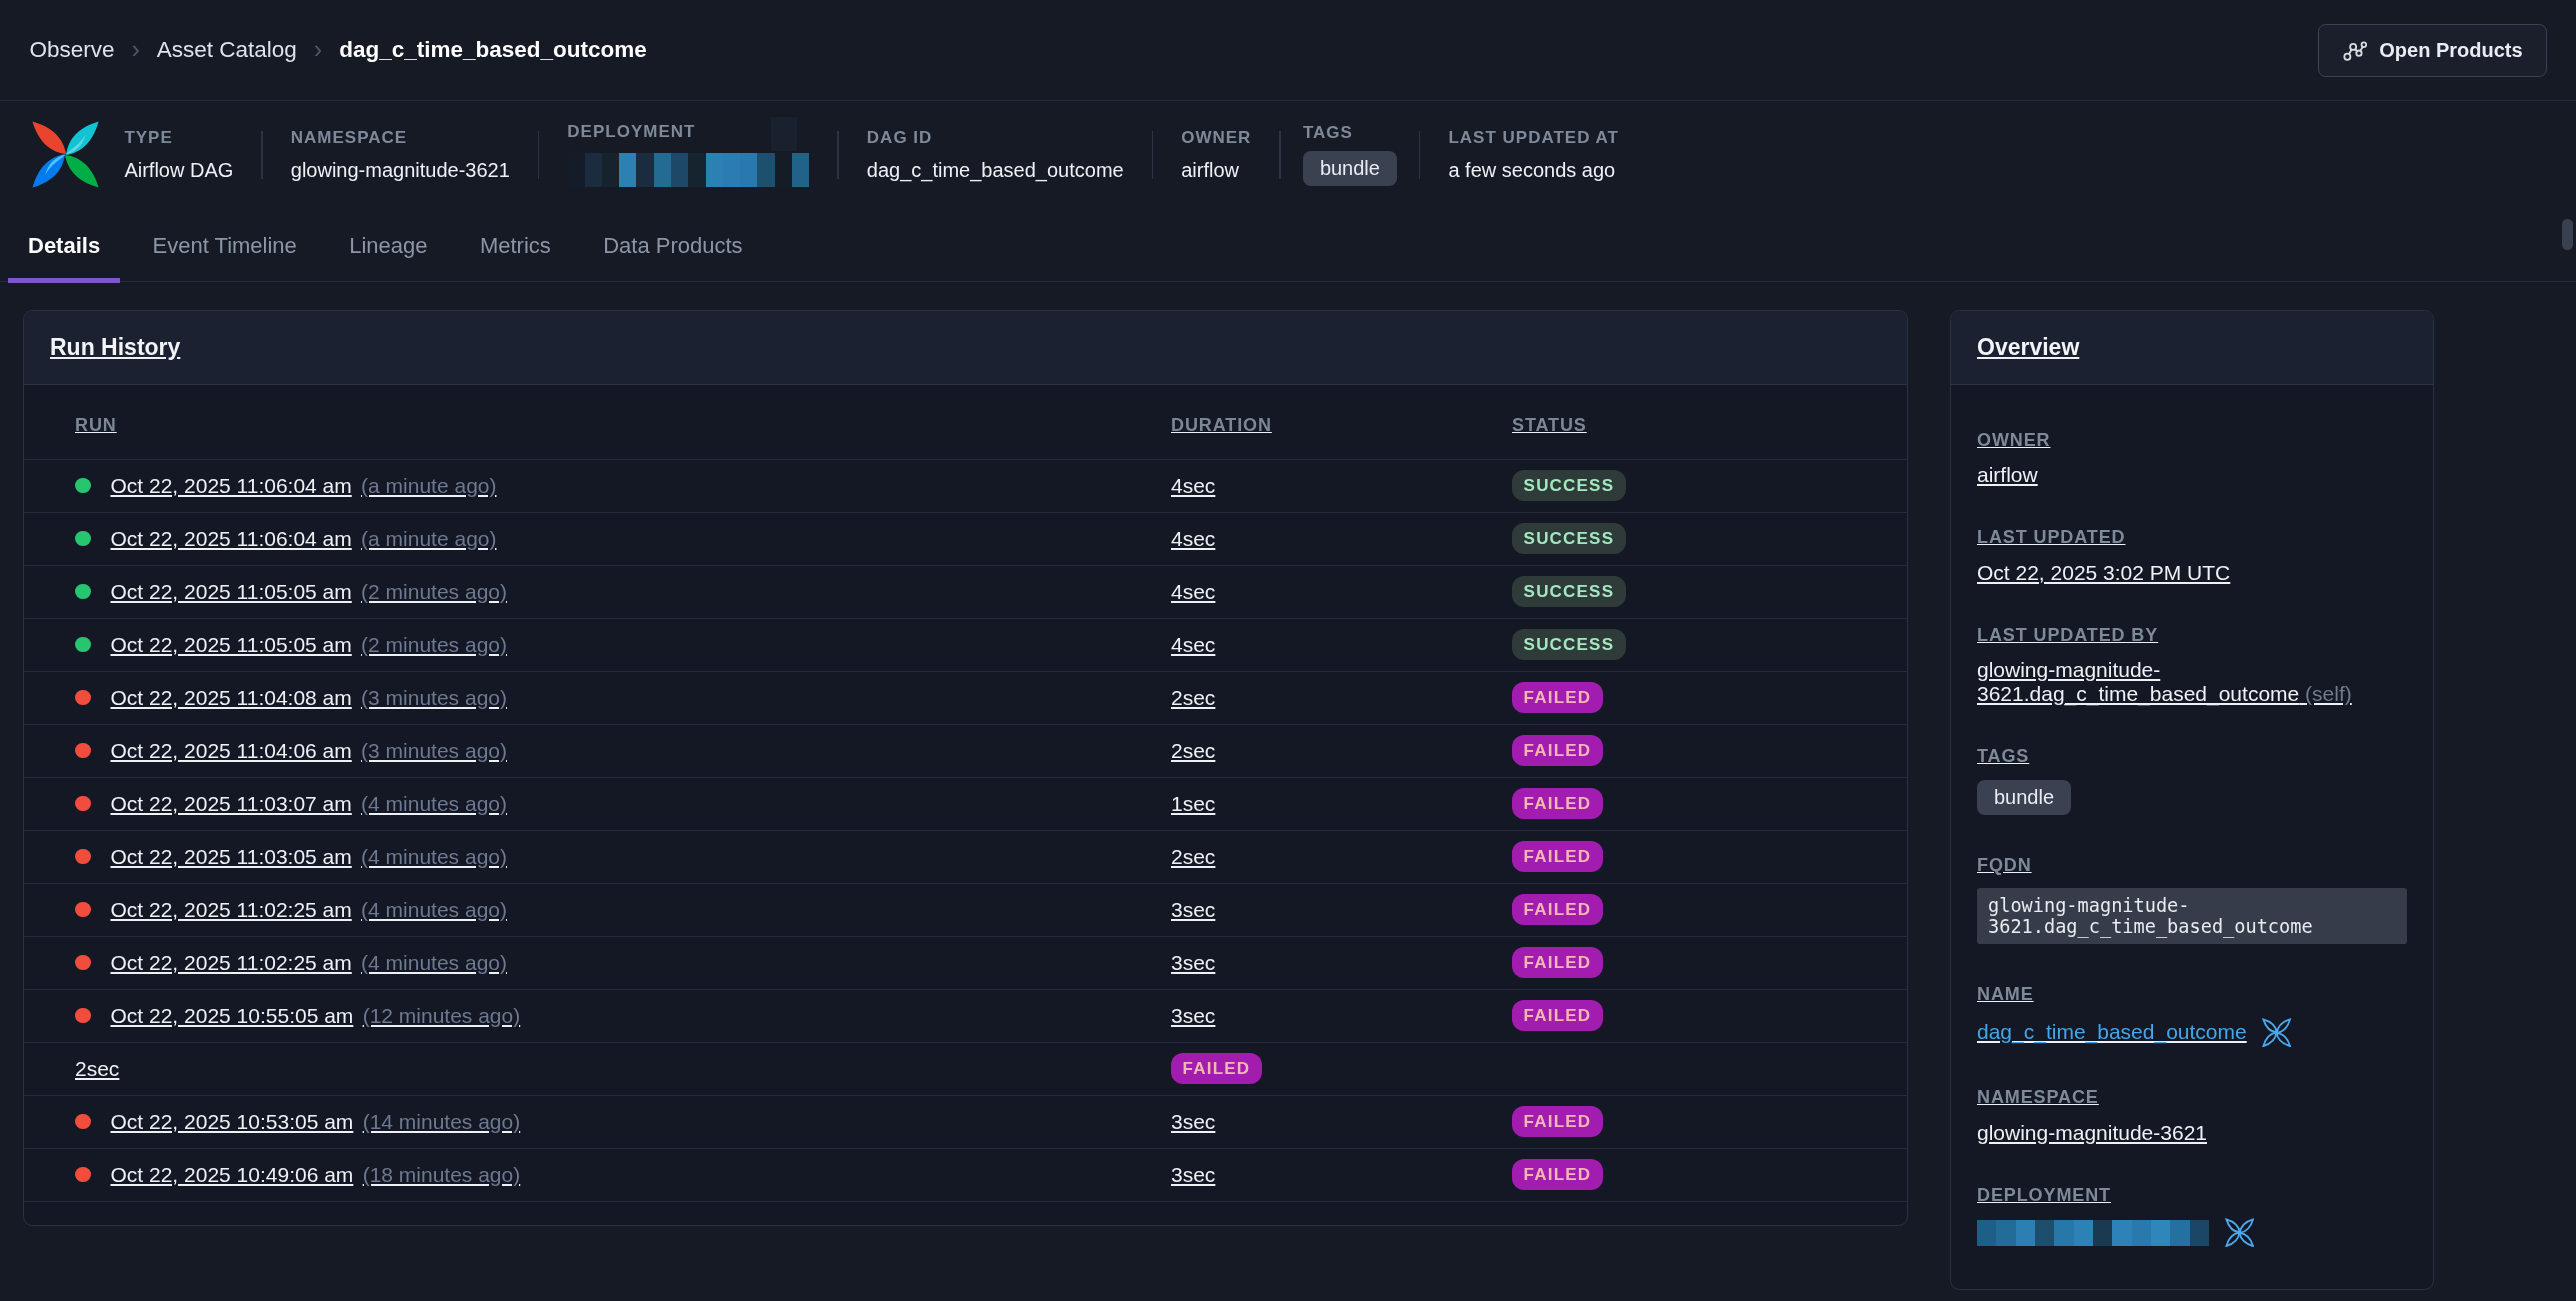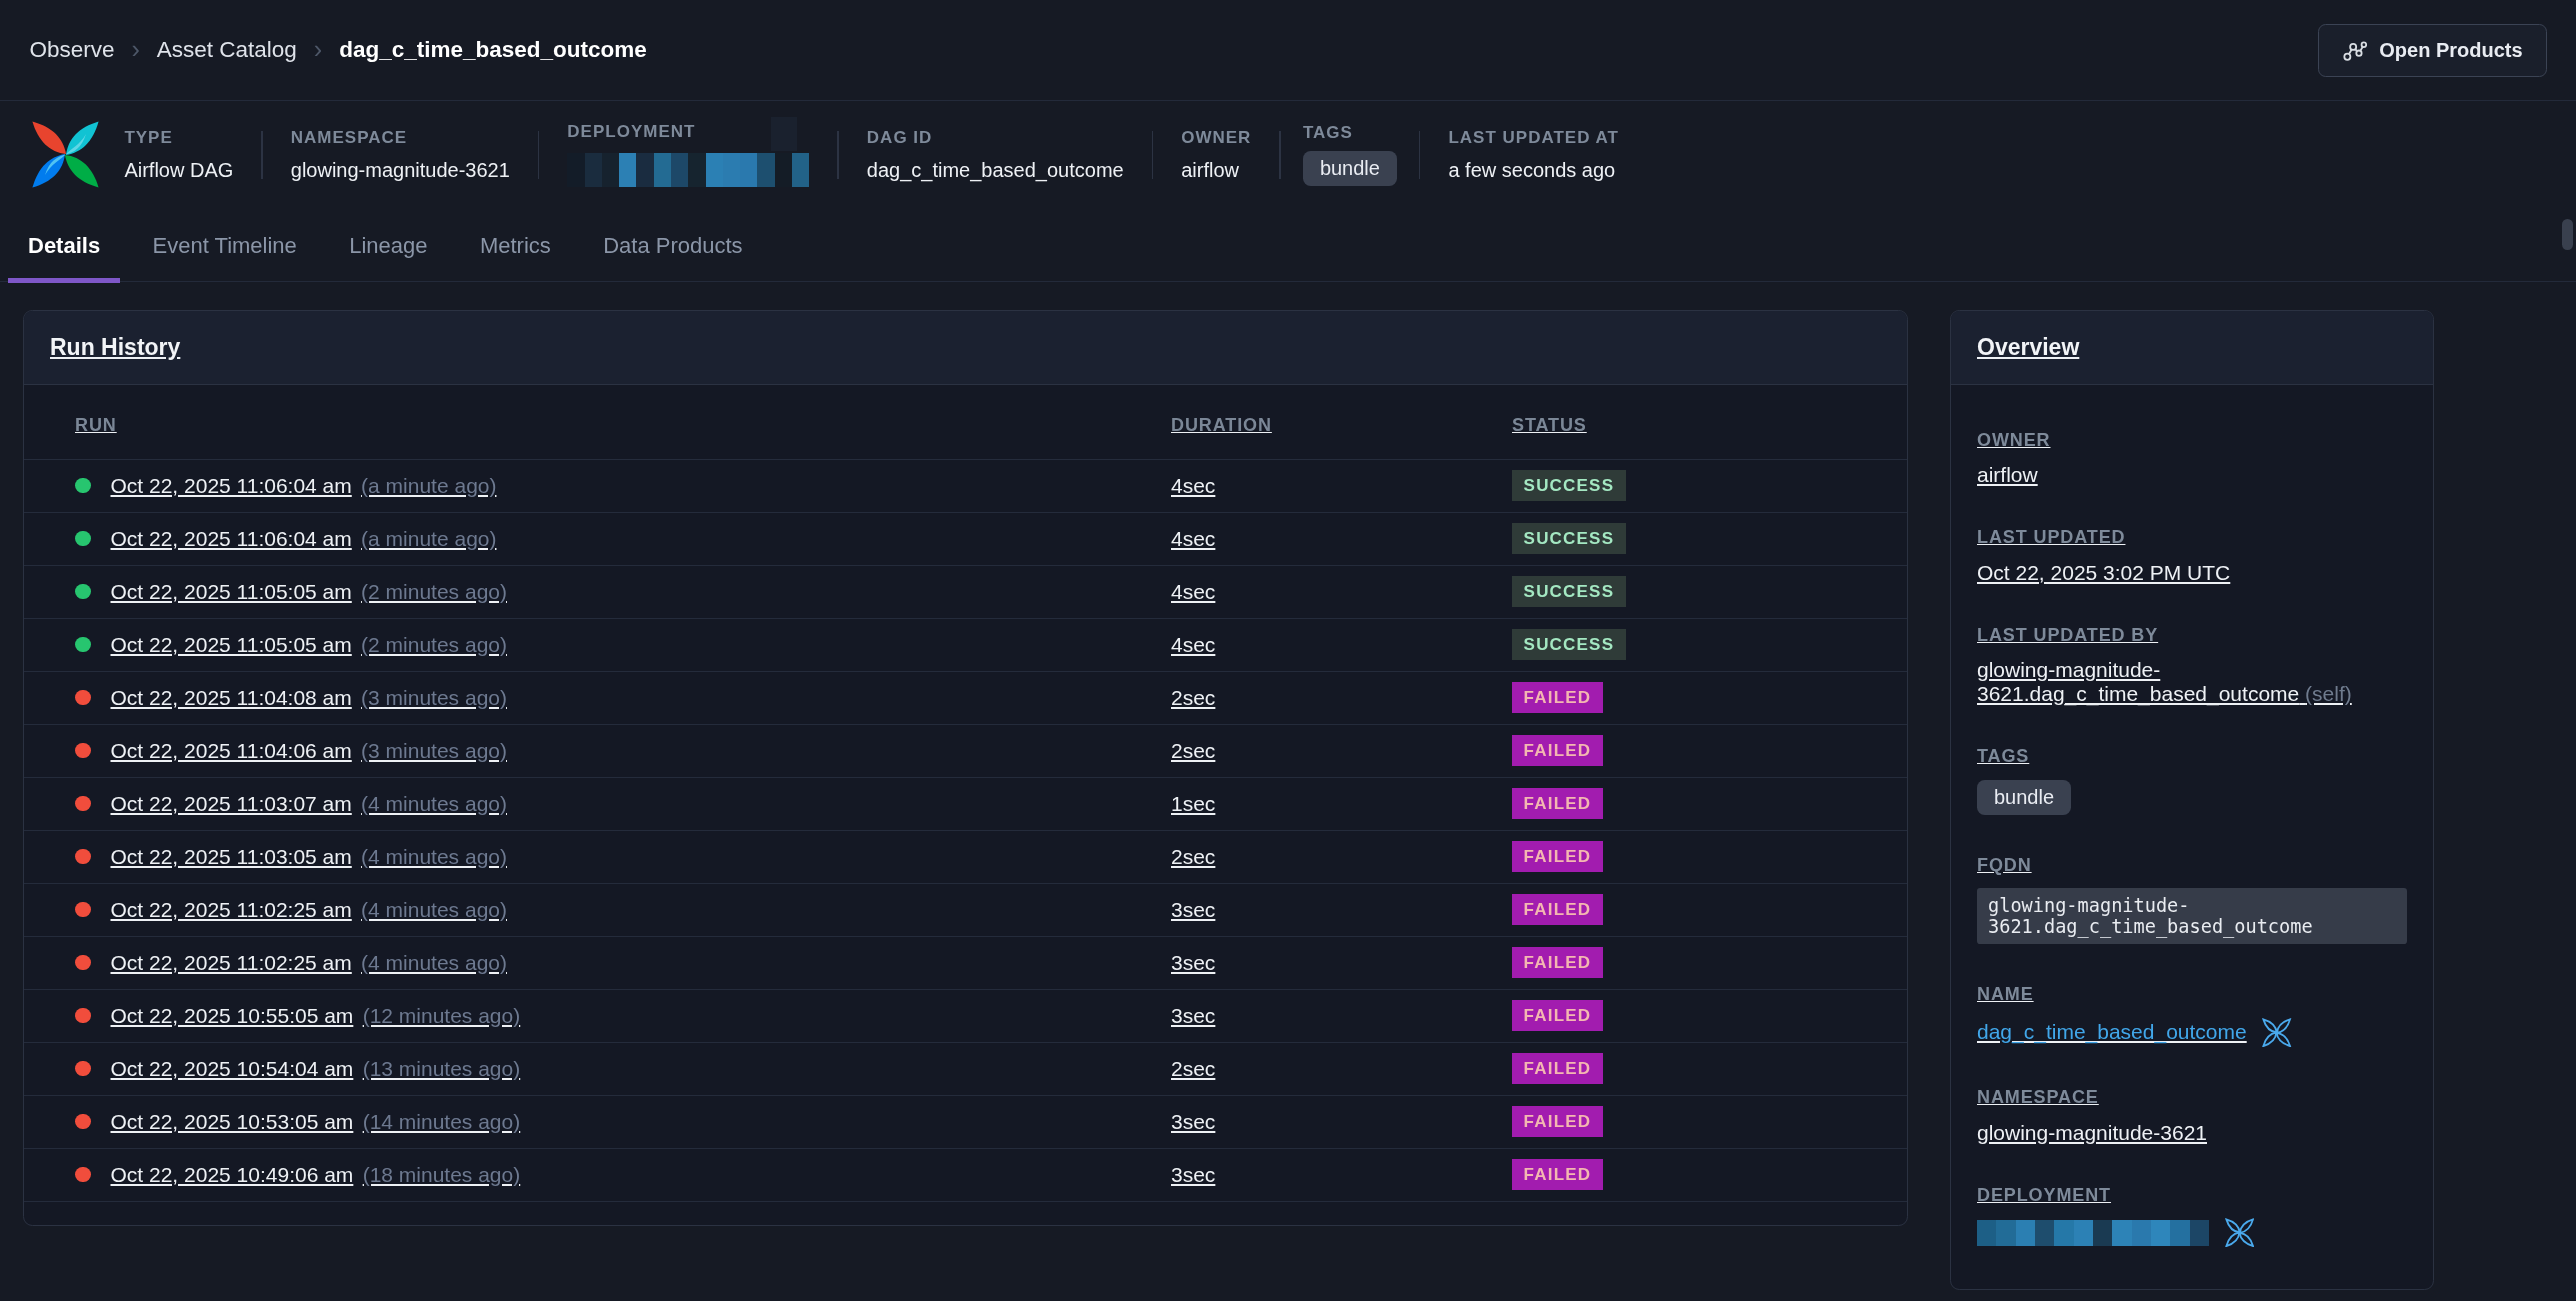--- a/index.html
+++ b/index.html
@@ -54,21 +54,21 @@
   .thead { height:67px; border-bottom:1.5px solid #252c3c; font-size:18px; font-weight:700;
            letter-spacing:0.9px; color:#7b8797; text-transform:uppercase; }
   .trow { height:53px; border-bottom:1.5px solid #242b3b; font-size:21px; cursor:pointer; }
   .trow:last-child { border-bottom:1.5px solid #242b3b; }
   .runcell { display:flex; align-items:center; }
   .dot { width:15.5px; height:15.5px; border-radius:50%; margin-right:20px; flex:0 0 auto; }
   .dot.ok { background:#27c56f; }
   .dot.fail { background:#f14d3c; }
   .ago { color:#6d7990; margin-left:9.3px; }
   .badge { display:inline-block; font-size:17px; font-weight:700; letter-spacing:1.2px;
-           padding:5.4px 11.6px; border-radius:0; }
+           padding:5.4px 11.6px; border-radius:12px; }
   .badge.ok { background:#2f3b38; color:#a4e8c2; }
   .badge.fail { background:#a21caf; color:#f3b7b1; }
 
   .overview-panel { width:484px; }
   .ov-body { padding:45px 26px 42px 26px; }
   .ov-group { margin-bottom:40px; }
   .ov-group:last-child { margin-bottom:0; }
   .ov-label { font-size:18px; font-weight:700; letter-spacing:0.9px; color:#7e8a9a;
               text-transform:uppercase; margin-bottom:12.4px; }
   .ov-value { font-size:21px; color:#eef1f5; }
@@ -298,25 +298,20 @@
     <span class="runcell">
       <span class="dot fail"></span>
       <span class="t">Oct 22, 2025 10:55:05 am</span>
       <span class="ago">(12 minutes ago)</span>
     </span>
     <span class="dur">3sec</span>
     <span><span class="badge fail">FAILED</span></span>
   </div>
 
   <div class="trow">
-    <span class="runcell">
-      <span class="dot fail"></span>
-      <span class="t">Oct 22, 2025 10:54:04 am</span>
-      <span class="ago">(13 minutes ago)</span>
-    </span>
     <span class="dur">2sec</span>
     <span><span class="badge fail">FAILED</span></span>
   </div>
 
   <div class="trow">
     <span class="runcell">
       <span class="dot fail"></span>
       <span class="t">Oct 22, 2025 10:53:05 am</span>
       <span class="ago">(14 minutes ago)</span>
     </span>

